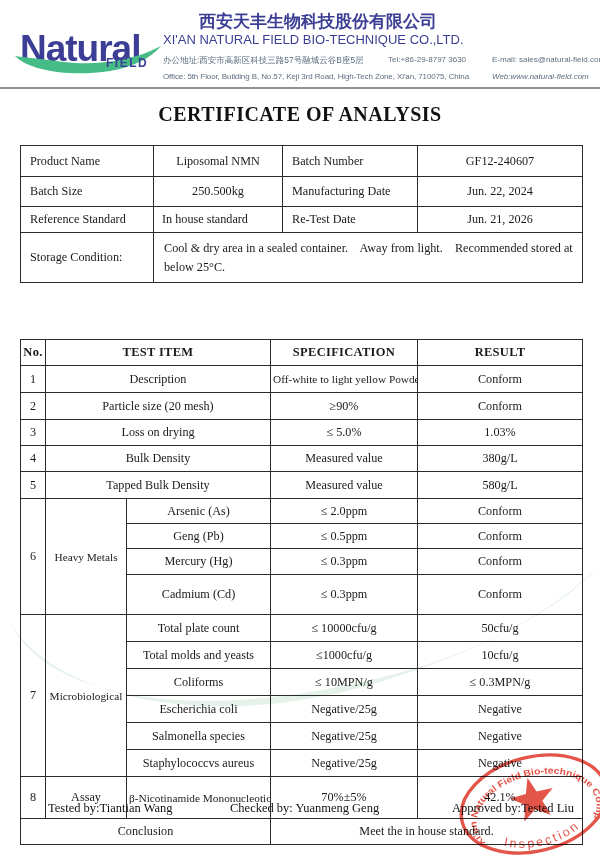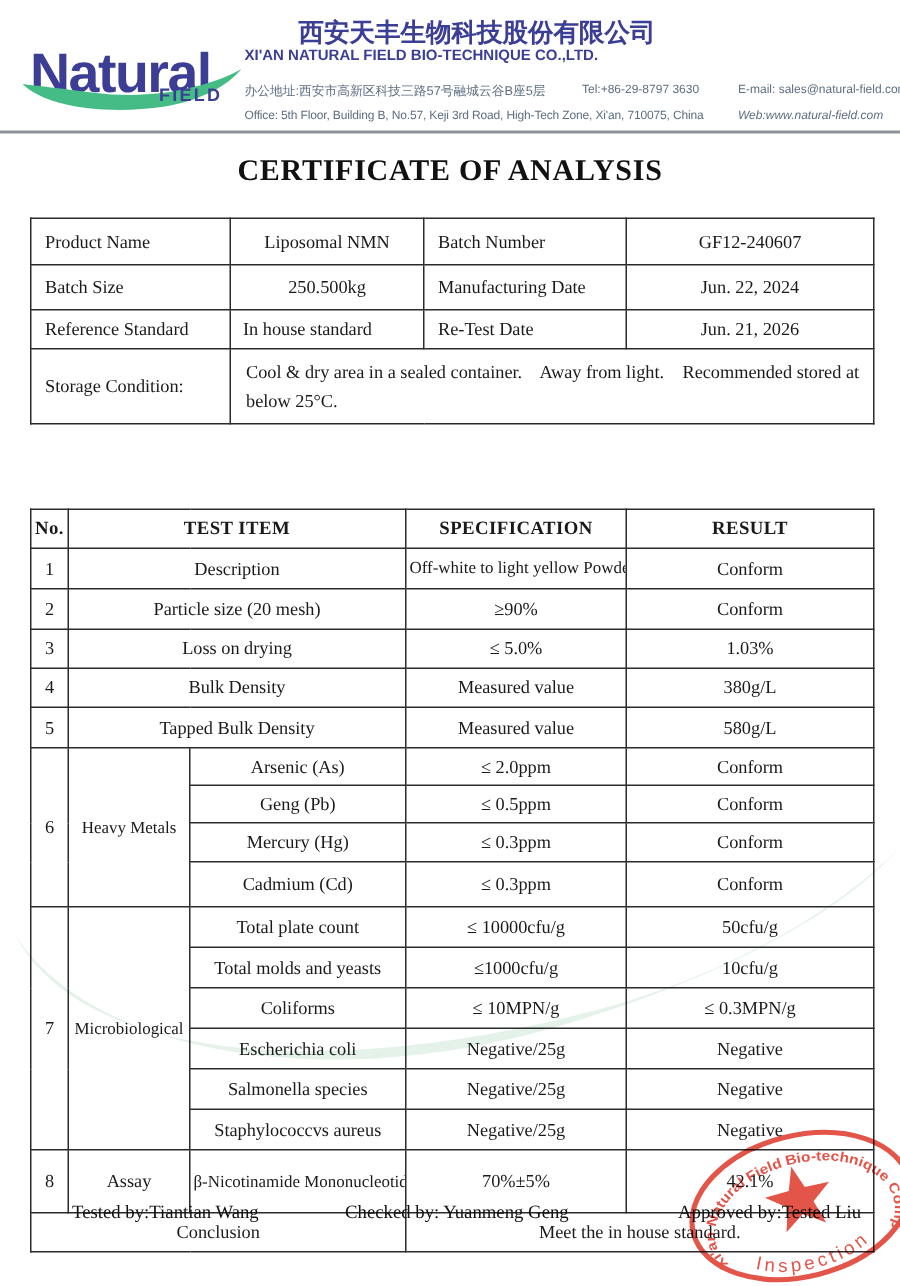--- a/index.html
+++ b/index.html
@@ -8,21 +8,21 @@
 
   
   .logo-natural{position:absolute;left:20px;top:8px;font-family:"Liberation Sans",sans-serif;
         font-weight:bold;font-size:37px;color:#3b3e94;letter-spacing:-1px;margin-top:20px;}
   .logo-swoosh{position:absolute;left:12px;top:44px;}
   .logo-field{position:absolute;left:106px;top:56px;font-family:"Liberation Sans",sans-serif;
         font-weight:bold;font-size:12px;color:#3b3e94;letter-spacing:1.5px;}
   .company-cn{position:absolute;left:163px;top:10px;font-family:"Liberation Sans",sans-serif;
         font-weight:bold;font-size:17px;color:#3b3e94;white-space:nowrap;margin-left:36px;}
   .company-en{position:absolute;left:163px;top:32px;font-family:"Liberation Sans",sans-serif;
-        font-weight:bold;font-size:10px;color:#3b3e94;white-space:nowrap;}
+        font-weight:normal;font-size:13px;color:#3b3e94;white-space:nowrap;}
   .contact{position:absolute;font-family:"Liberation Sans",sans-serif;font-size:8px;
         color:#5d6e80;white-space:nowrap;}
   .c-addr-cn{left:163px;top:55px;font-size:8.5px;}
   .c-tel{left:388px;top:55px;}
   .c-email{left:492px;top:55px;}
   .c-addr-en{left:163px;top:72px;letter-spacing:-0.1px;}
   .c-web{left:492px;top:72px;font-style:italic;}
   .header-rule{position:absolute;left:0;top:87px;width:600px;height:2px;background:#8e9296;}
 
   
@@ -176,21 +176,21 @@
       <tr style="height:25px">
         <td>Geng (Pb)</td>
         <td>≤ 0.5ppm</td>
         <td>Conform</td>
       </tr>
       <tr style="height:26px">
         <td>Mercury (Hg)</td>
         <td>≤ 0.3ppm</td>
         <td>Conform</td>
       </tr>
-      <tr style="height:30px">
+      <tr style="height:40px">
         <td>Cadmium (Cd)</td>
         <td>≤ 0.3ppm</td>
         <td>Conform</td>
       </tr>
 
       <tr style="height:27px">
         <td rowspan="6">7</td>
         <td rowspan="6" class="tight">Microbiological</td>
         <td>Total plate count</td>
         <td>≤ 10000cfu/g</td>

